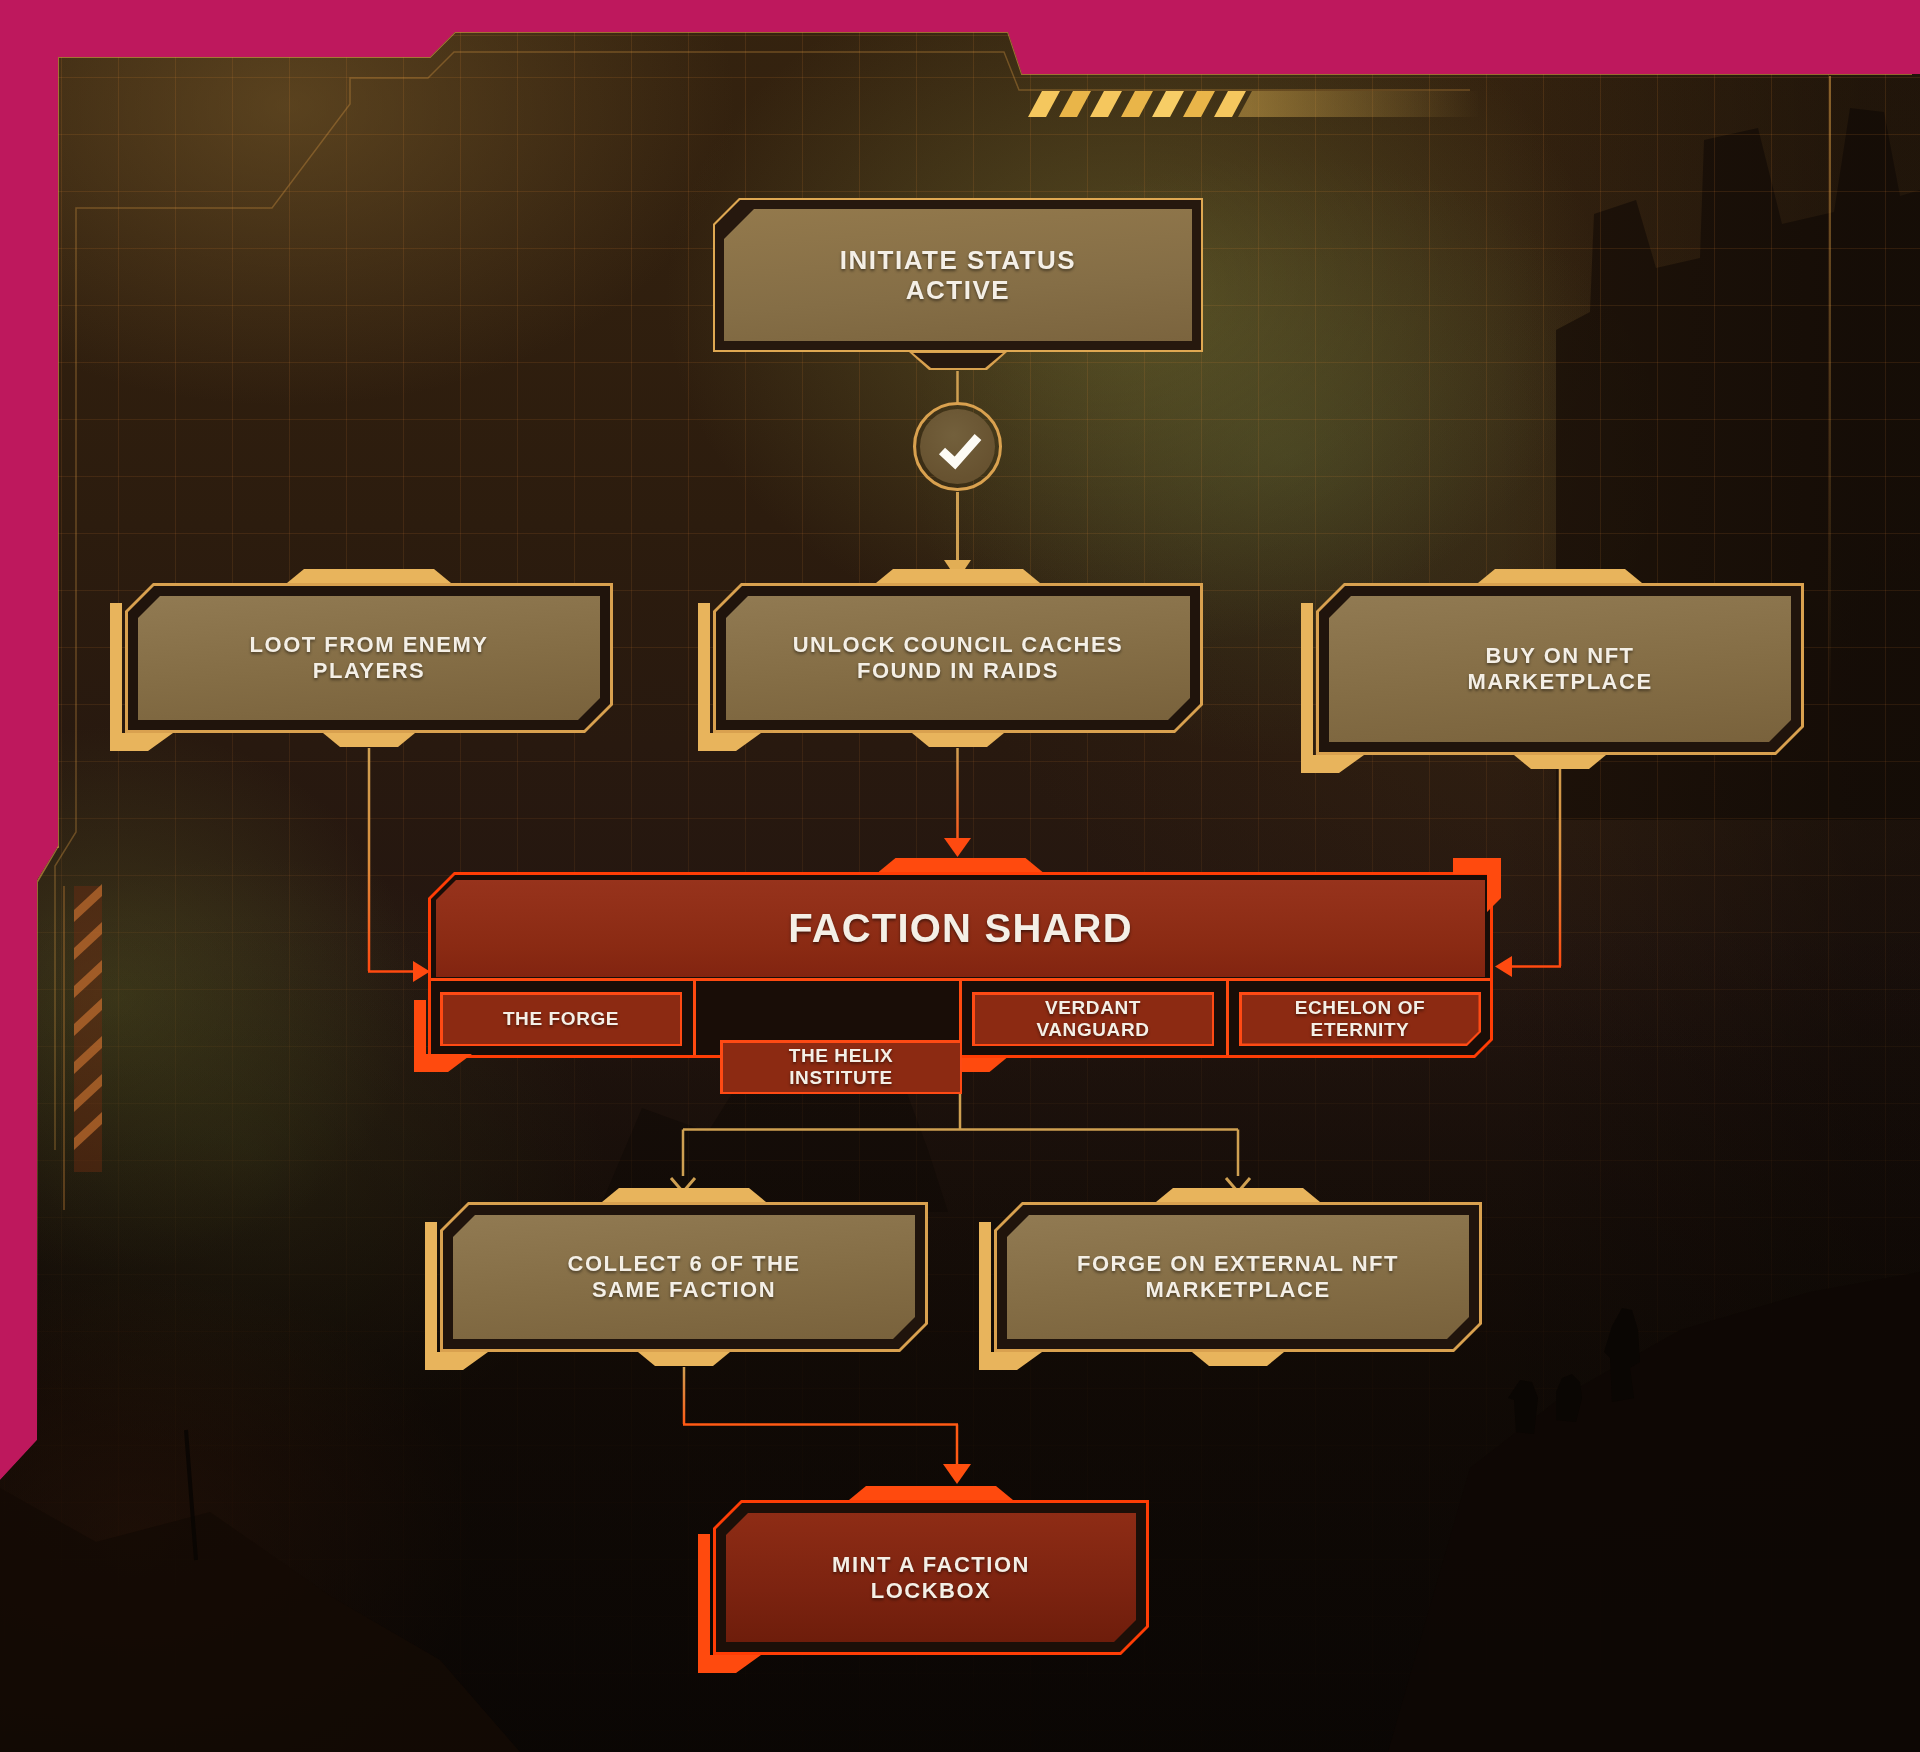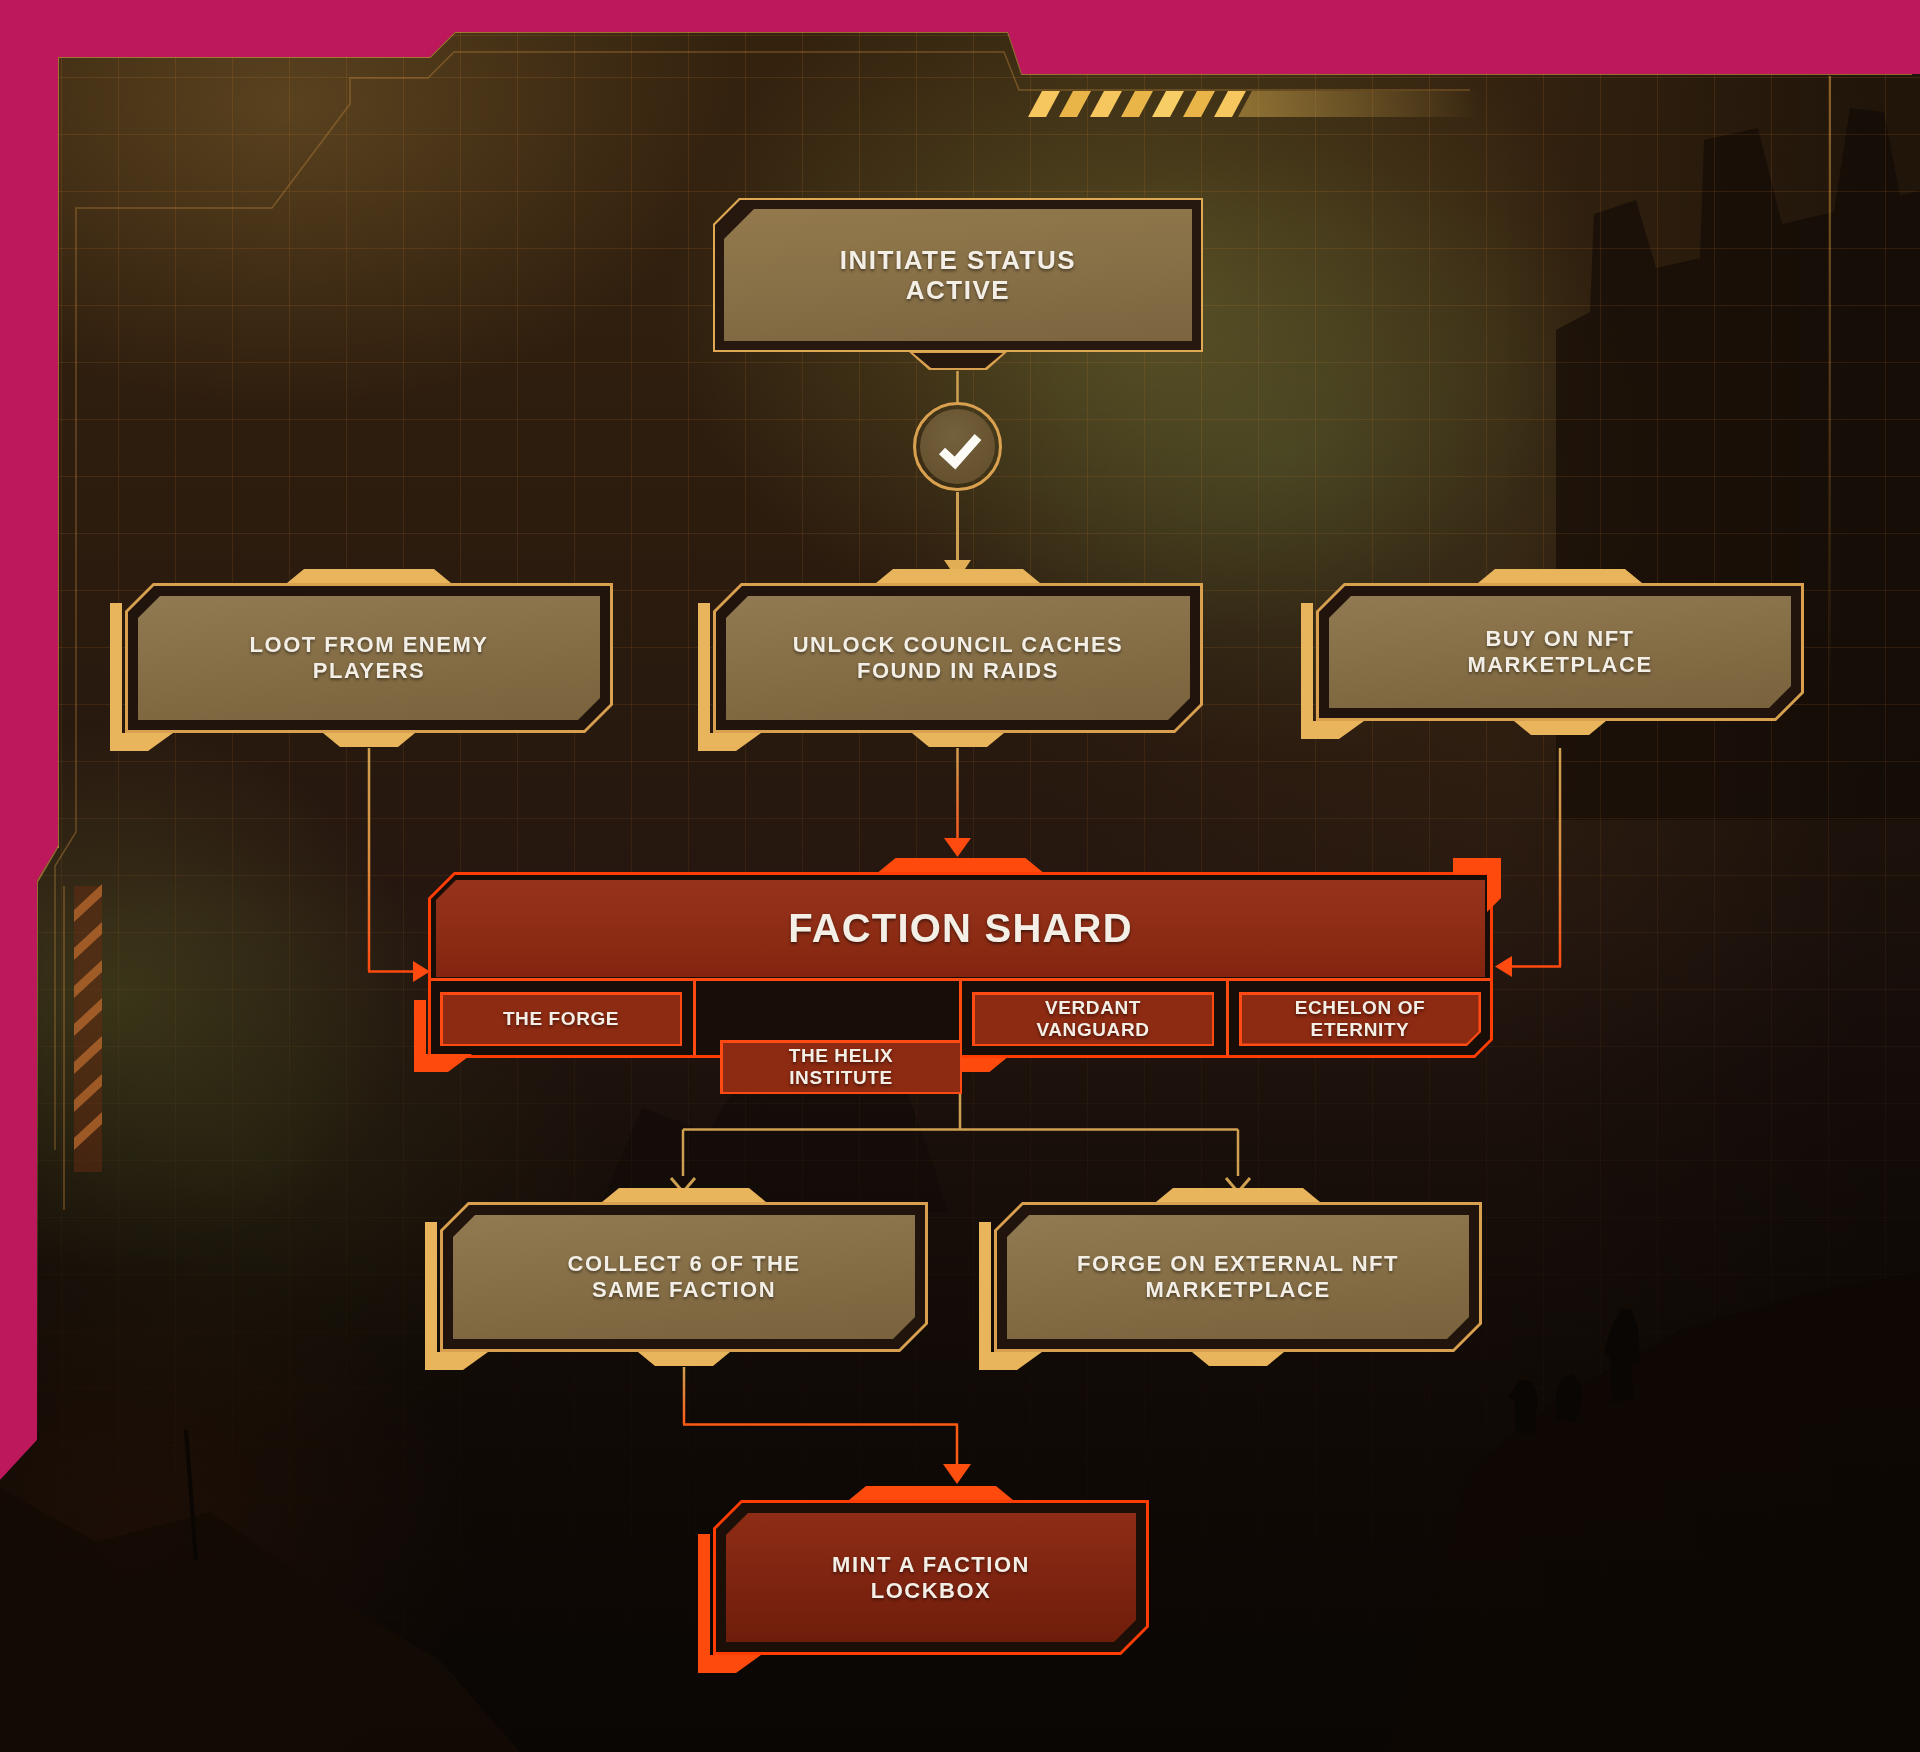--- a/index.html
+++ b/index.html
@@ -260,21 +260,21 @@
     <div class="layer outline"></div>
     <div class="layer gapL"></div>
     <div class="layer fill"></div>
     <div class="layer accent-left"></div>
     <div class="layer tab-top"></div>
     <div class="layer tab-bottom"></div>
     <div class="label">UNLOCK COUNCIL CACHES
 FOUND IN RAIDS</div>
   </div>
 
-  <div class="node nodeB" style="left:1316px;top:583px;width:488px;height:138px;border-radius:32px;">
+  <div class="node nodeB" style="left:1316px;top:583px;width:488px;height:172px;border-radius:32px;">
     <div class="layer outline"></div>
     <div class="layer gapL"></div>
     <div class="layer fill"></div>
     <div class="layer accent-left"></div>
     <div class="layer tab-top"></div>
     <div class="layer tab-bottom"></div>
     <div class="label">BUY ON NFT
 MARKETPLACE</div>
   </div>
 

